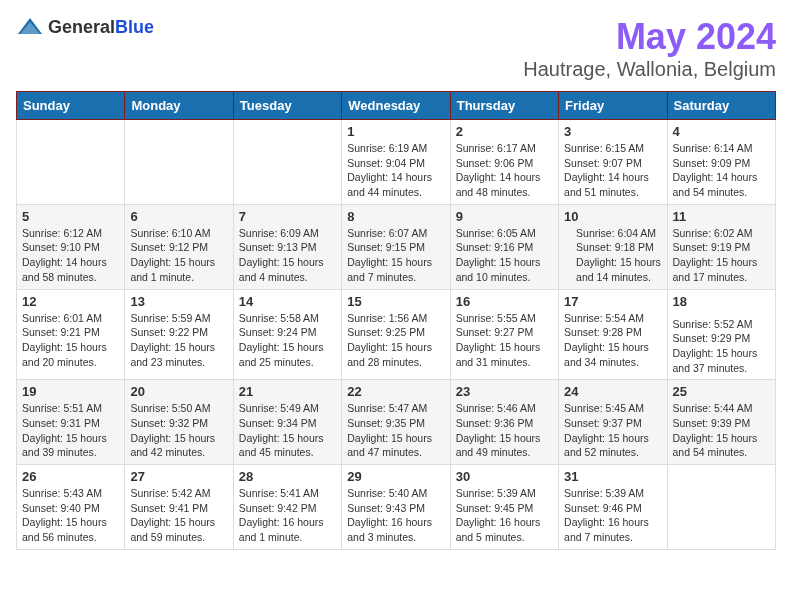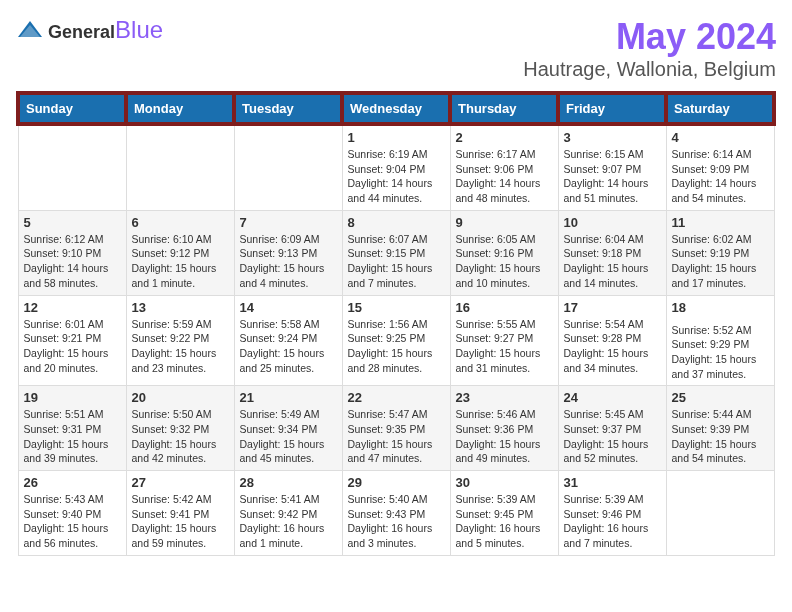--- a/index.html
+++ b/index.html
@@ -41,21 +41,21 @@
       width: 100%;
       border-collapse: collapse;
       border: 1px solid #ccc;
     }
     .calendar th {
       background: #1a6faf;
       color: #fff;
       text-align: left;
       padding: 6px 6px;
       font-size: 13px;
-      border: 4px solid #7f1d1d;
+      border: 1px solid #7f1d1d;
     }
     .calendar td {
       vertical-align: top;
       padding: 4px 5px;
       border: 1px solid #ddd;
       min-height: 80px;
       width: 108px;
       font-size: 11px;
       color: #333;
       background: #fff;
@@ -81,21 +81,21 @@
 </head>
 <body>
 
 <div class="header">
   <div class="logo">
     <svg class="logo-icon" viewBox="0 0 28 22" xmlns="http://www.w3.org/2000/svg">
       <polygon points="14,2 26,18 2,18" fill="#1a6faf"></polygon>
       <polygon points="14,6 24,18 4,18" fill="#fff" opacity="0.3"></polygon>
     </svg>
     <span>
-      <span style="font-size:18px;font-weight:bold;color:#333;">General</span><span style="font-size:24px;font-weight:normal;color:#8b5cf6;">Blue</span>
+      <span style="font-size:18px;font-weight:bold;color:#333;">General</span><span style="font-size:18px;font-weight:bold;color:#1d4ed8;">Blue</span>
     </span>
   </div>
   <div class="title-section">
     <div class="month-year">May 2024</div>
     <div class="location">Hautrage, Wallonia, Belgium</div>
   </div>
 </div>
 
 <table class="calendar">
   <thead>
@@ -165,21 +165,21 @@
 Daylight: 15 hours and 7 minutes.</div>
         </td>
         <td>
           <span class="day-number">9</span>
           <div class="day-info" style="white-space: pre-line;">Sunrise: 6:05 AM
 Sunset: 9:16 PM
 Daylight: 15 hours and 10 minutes.</div>
         </td>
         <td>
           <span class="day-number">10</span>
-          <div class="day-info" style="white-space: pre-line;">Sunrise: 6:04 AM
+          <div class="day-info" style="white-space: pre-line; margin-left: 12px;">Sunrise: 6:04 AM
 Sunset: 9:18 PM
 Daylight: 15 hours and 14 minutes.</div>
         </td>
         <td>
           <span class="day-number">11</span>
           <div class="day-info" style="white-space: pre-line;">Sunrise: 6:02 AM
 Sunset: 9:19 PM
 Daylight: 15 hours and 17 minutes.</div>
         </td>
       </tr>

